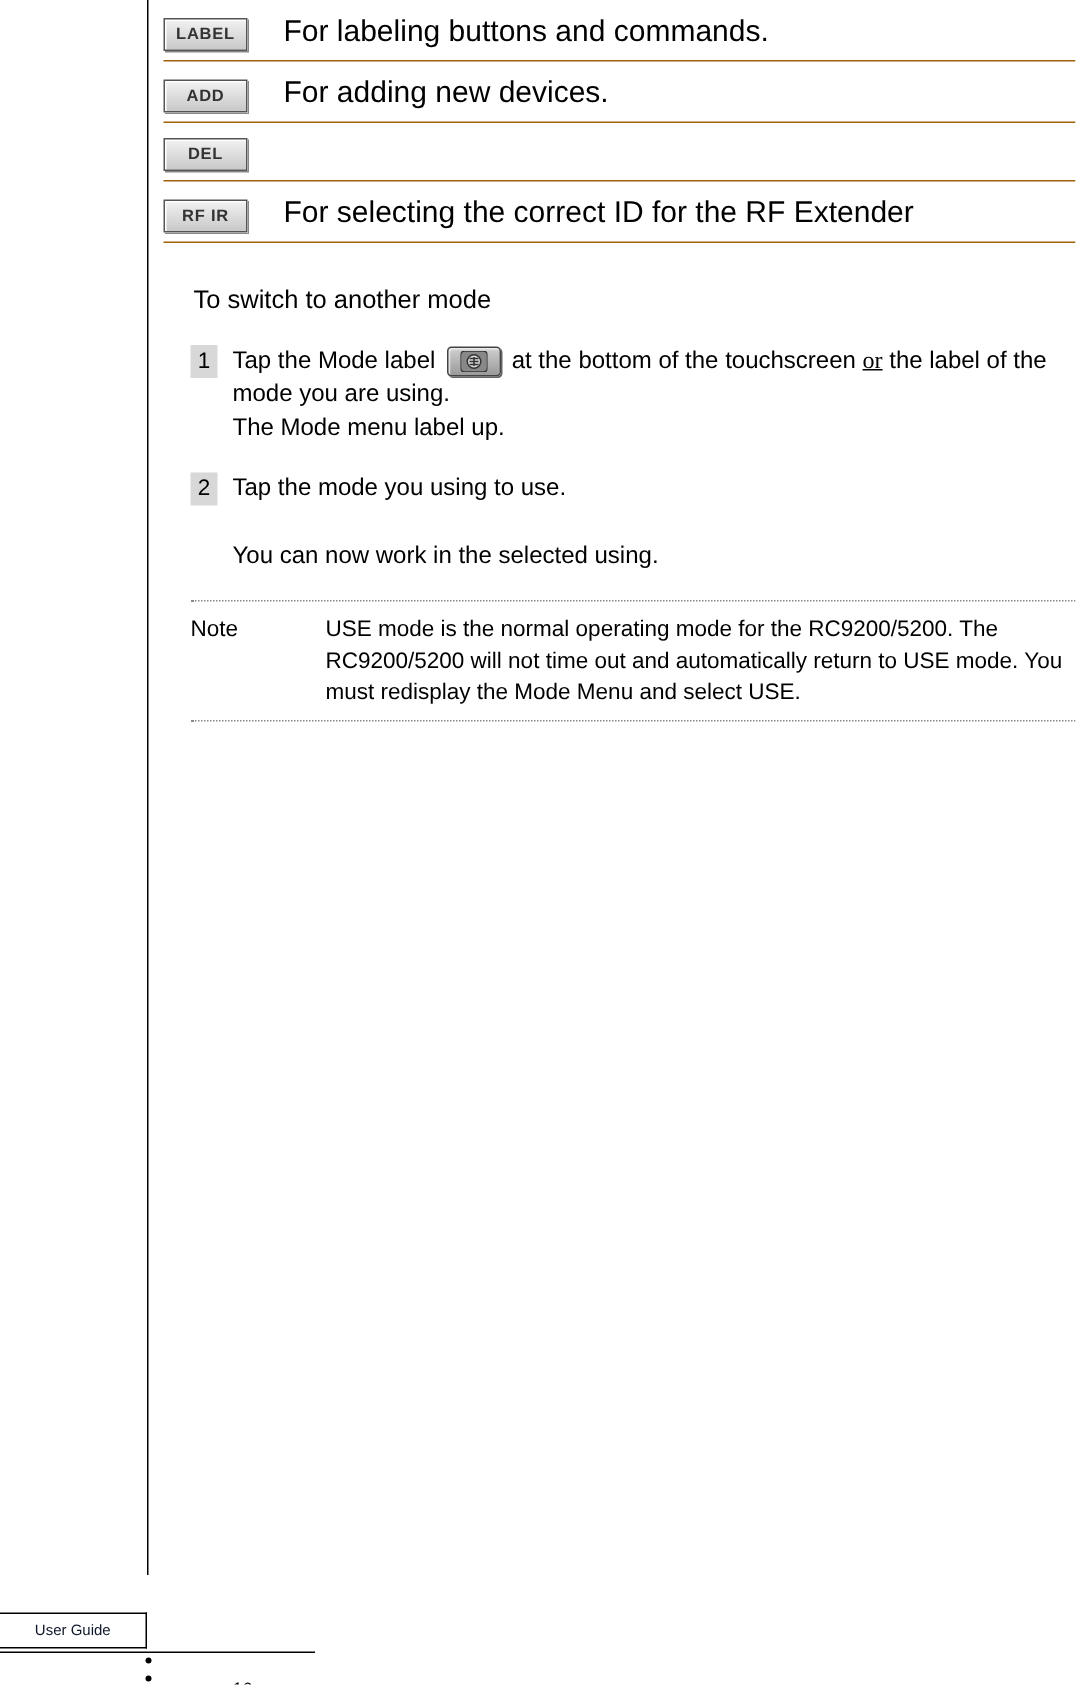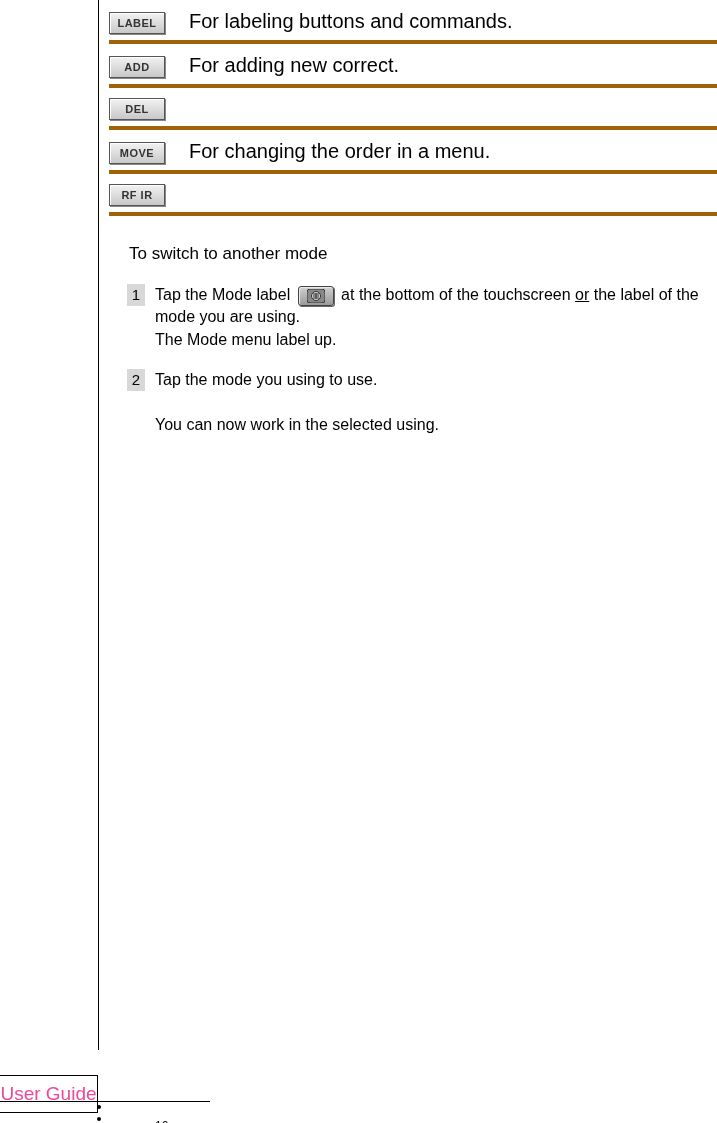--- a/index.html
+++ b/index.html
@@ -18,21 +18,21 @@
     width: 619px;
     border-left: 1.5px solid #000;
     height: 1050px;
   }
   .inner {
     padding-left: 10px;
   }
   .mode-row {
     display: flex;
     align-items: flex-end;
-    border-bottom: 4px solid #a16207;
+    border-bottom: 1px solid #a16207;
     padding: 10px 0 6px 0;
   }
   .mode-btn {
     display: inline-flex;
     align-items: center;
     justify-content: center;
     min-width: 56px;
     height: 22px;
     border: 1px solid #555;
     background: linear-gradient(#f2f2f2, #c8c8c8);
@@ -67,21 +67,21 @@
     text-align: center;
     font-size: 15px;
     margin-right: 10px;
     flex-shrink: 0;
     line-height: 22px;
   }
   .step-text {
     flex: 1;
     padding-right: 8px;
   }
-  .step-text .under { text-decoration: underline; }
+  .step-text .under { text-decoration: underline; font-family: Liberation Serif, serif; }
   .mode-inline-btn {
     display: inline-flex;
     align-items: center;
     justify-content: center;
     width: 36px;
     height: 20px;
     border: 1px solid #444;
     background: linear-gradient(#cfcfcf,#9a9a9a);
     border-radius: 3px;
     vertical-align: middle;
@@ -107,28 +107,28 @@
     position: absolute;
     left: 0;
     bottom: 48px;
     width: 717px;
   }
   .user-guide-tab {
     position: absolute;
     left: 0;
     top: 0;
     width: 98px;
-    height: 38px;
+    height: 24px;
     border: 1px solid #000;
     border-left: none;
     display: flex;
     align-items: center;
     justify-content: center;
-    font-size: 19px;
-    color: #ec4899;
+    font-size: 10px;
+    color: #0f172a;
     background: #fff;
   }
   .footer-line {
     position: absolute;
     left: 0;
     top: 26px;
     width: 210px;
     height: 0;
     border-top: 1px solid #000;
   }
@@ -156,34 +156,31 @@
 <div class="page">
   <div class="inner">
 
     <div class="mode-row">
       <span class="mode-btn">LABEL</span>
       <span class="mode-desc">For labeling buttons and commands.</span>
     </div>
 
     <div class="mode-row">
       <span class="mode-btn">ADD</span>
-      <span class="mode-desc">For adding new correct.</span>
+      <span class="mode-desc">For adding new devices.</span>
     </div>
 
     <div class="mode-row">
       <span class="mode-btn">DEL</span>
     </div>
 
-    <div class="mode-row">
-      <span class="mode-btn">MOVE</span>
-      <span class="mode-desc">For changing the order in a menu.</span>
-    </div>
 
     <div class="mode-row">
       <span class="mode-btn">RF  IR</span>
+      <span class="mode-desc">For selecting the correct ID for the RF Extender</span>
     </div>
 
     <div class="section-title">To switch to another mode</div>
 
     <div class="step">
       <div class="step-num">1</div>
       <div class="step-text">
         <span>Tap the Mode label </span>
         <span class="mode-inline-btn">
           <svg width="18" height="14" viewBox="0 0 18 14">
@@ -202,20 +199,24 @@
 
     <div class="step">
       <div class="step-num">2</div>
       <div class="step-text">
         <span>Tap the mode you using to use.</span><br>
         <br>
         <span>You can now work in the selected using.</span>
       </div>
     </div>
 
+    <div class="note-block">
+      <div class="note-label">Note</div>
+      <div class="note-text">USE mode is the normal operating mode for the RC9200/5200. The RC9200/5200 will not  time out  and automa­tically return to USE mode. You must redisplay the Mode Menu and select USE.</div>
+    </div>
 
   </div>
 </div>
 
 <div class="footer">
   <div class="user-guide-tab">User Guide</div>
   <div class="footer-line"></div>
   <div class="dots">
     <span></span>
       <span></span>

